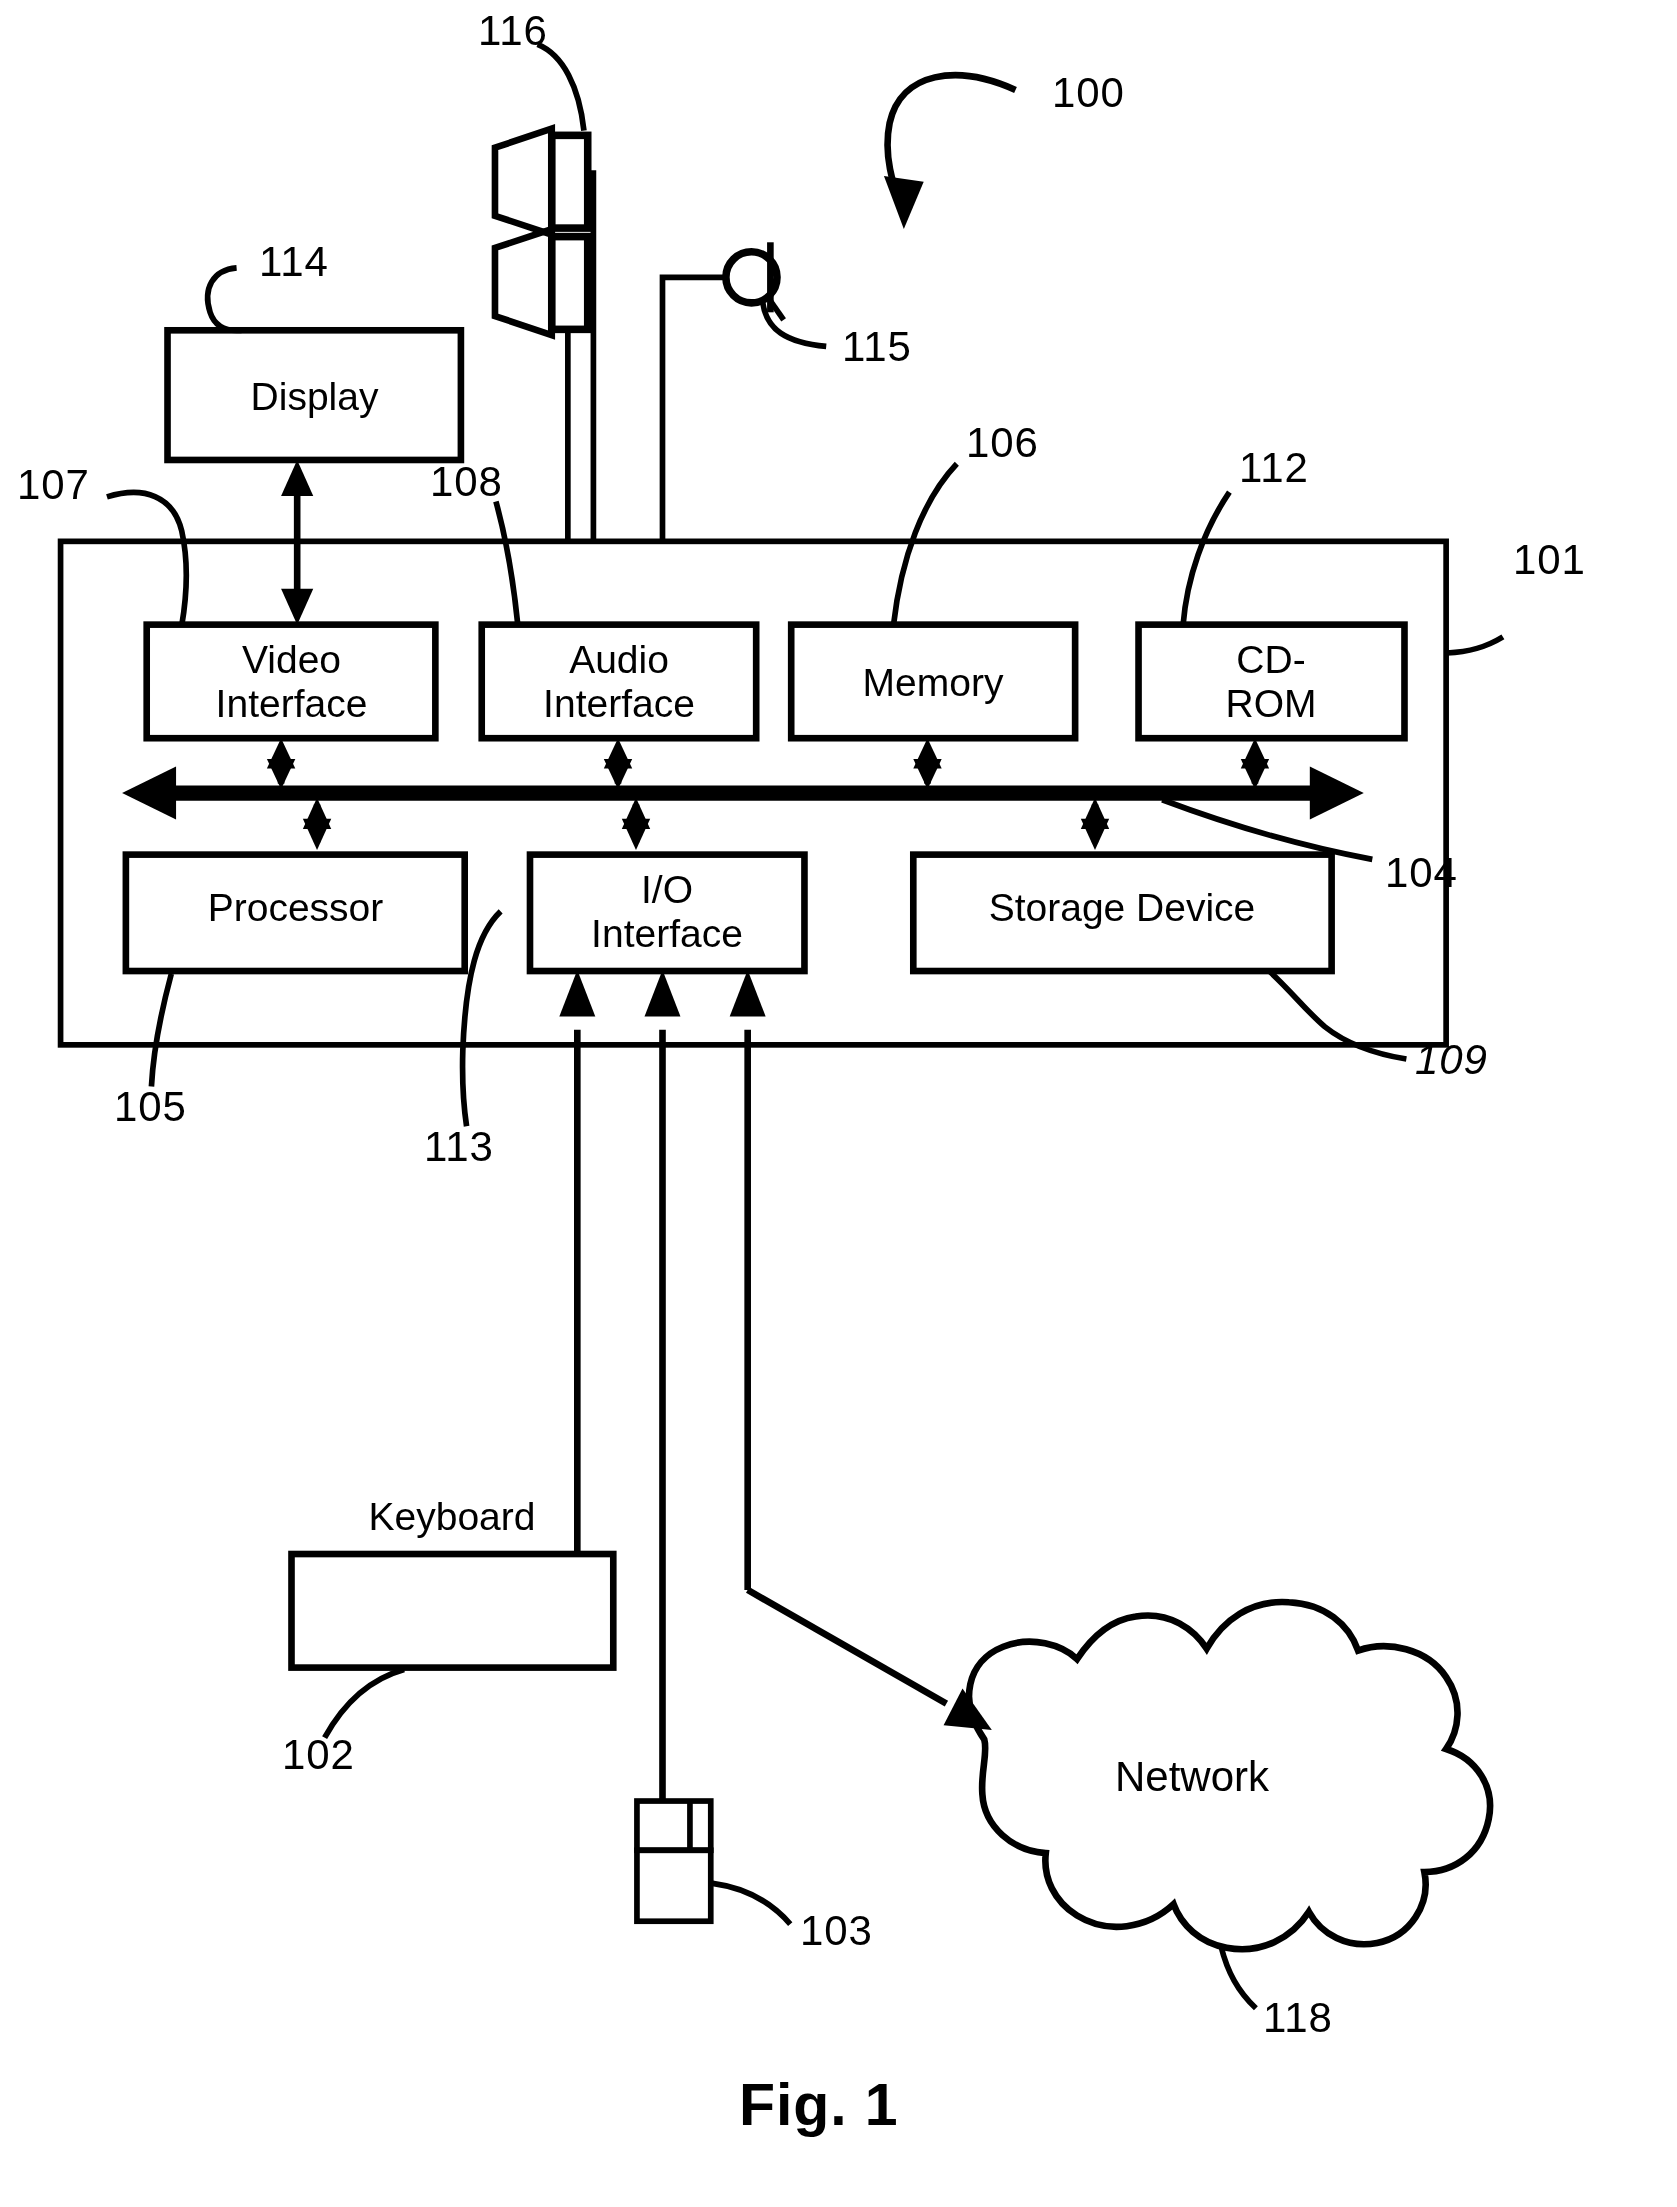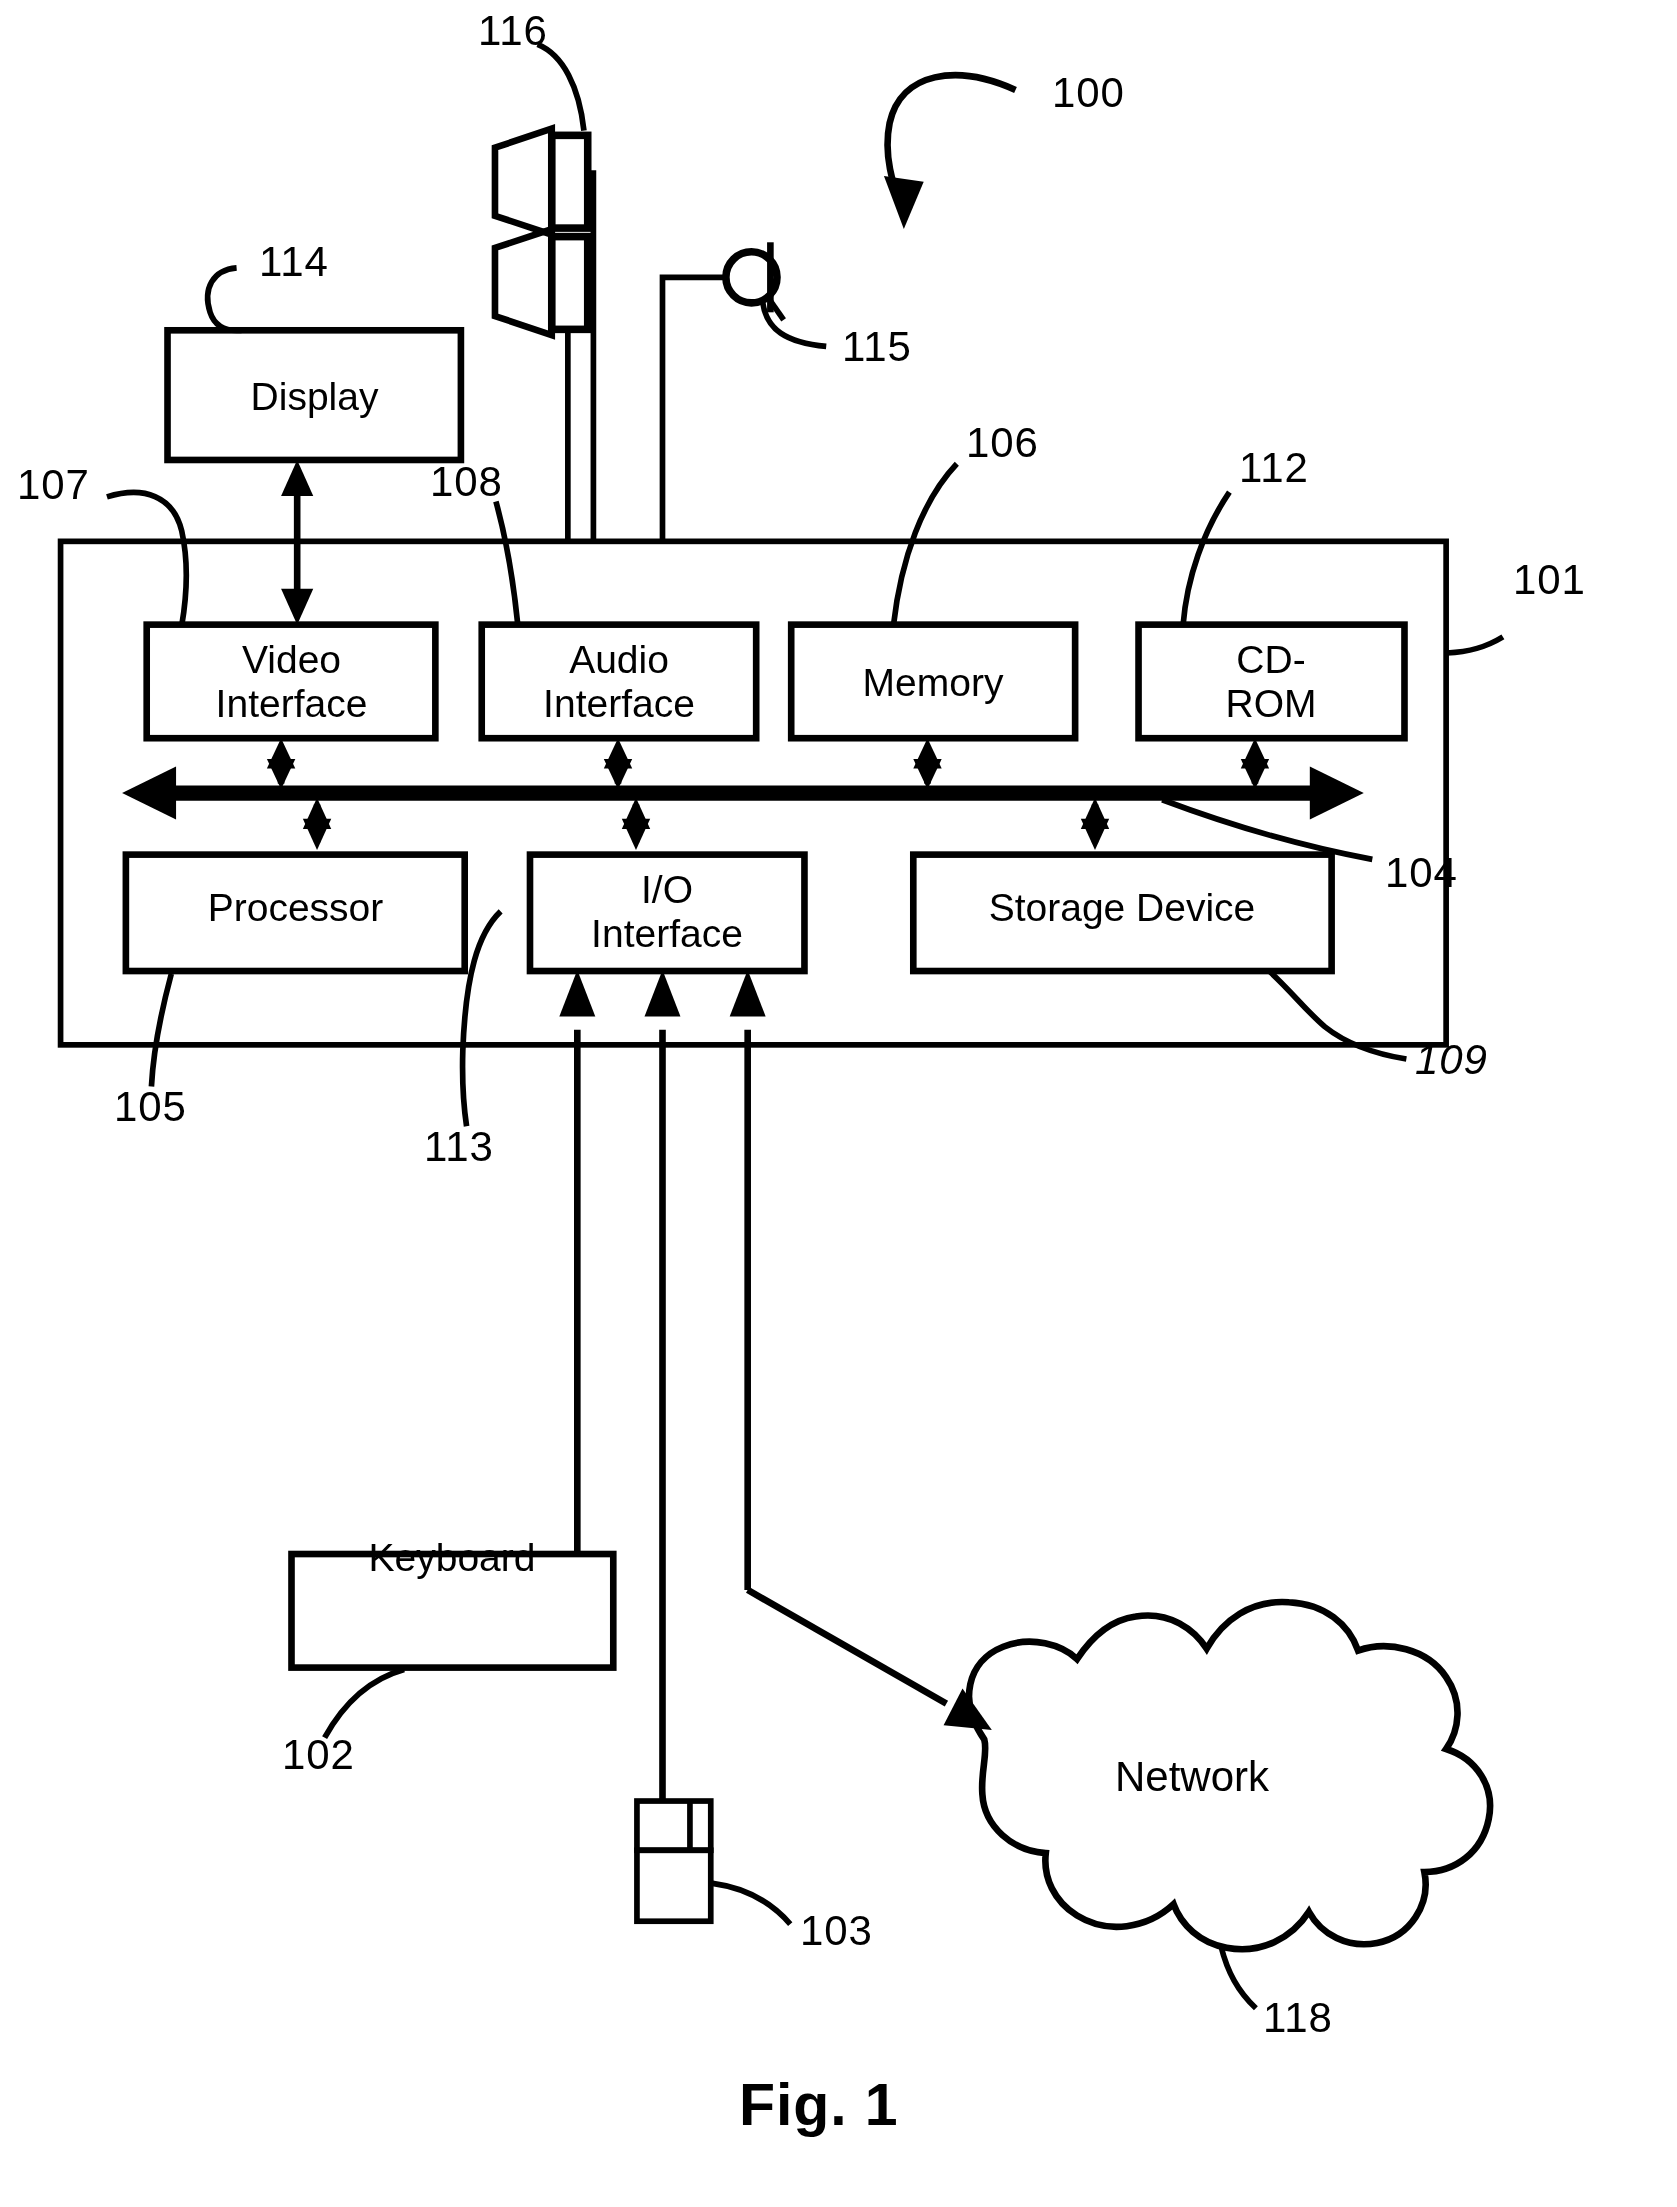--- a/index.html
+++ b/index.html
@@ -254,21 +254,21 @@
   <div class="ref-num" style="left:842px; top:326px;">115</div>
 
   <div class="ref-num" style="left:966px; top:422px;">106</div>
 
   <div class="ref-num" style="left:1239px; top:447px;">112</div>
 
   <div class="ref-num" style="left:17px; top:464px;">107</div>
 
   <div class="ref-num" style="left:430px; top:461px;">108</div>
 
-  <div class="ref-num" style="left:1513px; top:539px;margin-top:20px;">101</div>
+  <div class="ref-num" style="left:1513px; top:539px;">101</div>
 
   <div class="ref-num" style="left:1385px; top:852px;">104</div>
 
   <div class="ref-num" style="left:1415px; top:1039px;font-style:italic;">109</div>
 
   <div class="ref-num" style="left:114px; top:1086px;">105</div>
 
   <div class="ref-num" style="left:424px; top:1126px;">113</div>
 
   <div class="ref-num" style="left:282px; top:1734px;">102</div>
@@ -290,20 +290,20 @@
   <div class="box-label" style="left:1138px; top:638px; width:266px;">CD-
 ROM</div>
 
   <div class="box-label" style="left:126px; top:886px; width:339px;">Processor</div>
 
   <div class="box-label" style="left:530px; top:868px; width:274px;">I/O
 Interface</div>
 
   <div class="box-label" style="left:913px; top:886px; width:418px;">Storage Device</div>
 
-  <div class="box-label" style="left:291px; top:1536px; width:322px;">Keyboard</div>
+  <div class="box-label" style="left:291px; top:1495px; width:322px;">Keyboard</div>
 
   <div class="cloud-label" style="left:1115px; top:1753px;">Network</div>
 
   <div class="fig-caption" style="left:700px; top:2071px;">Fig. 1</div>
 
 </div>
 
 
 </body></html>

